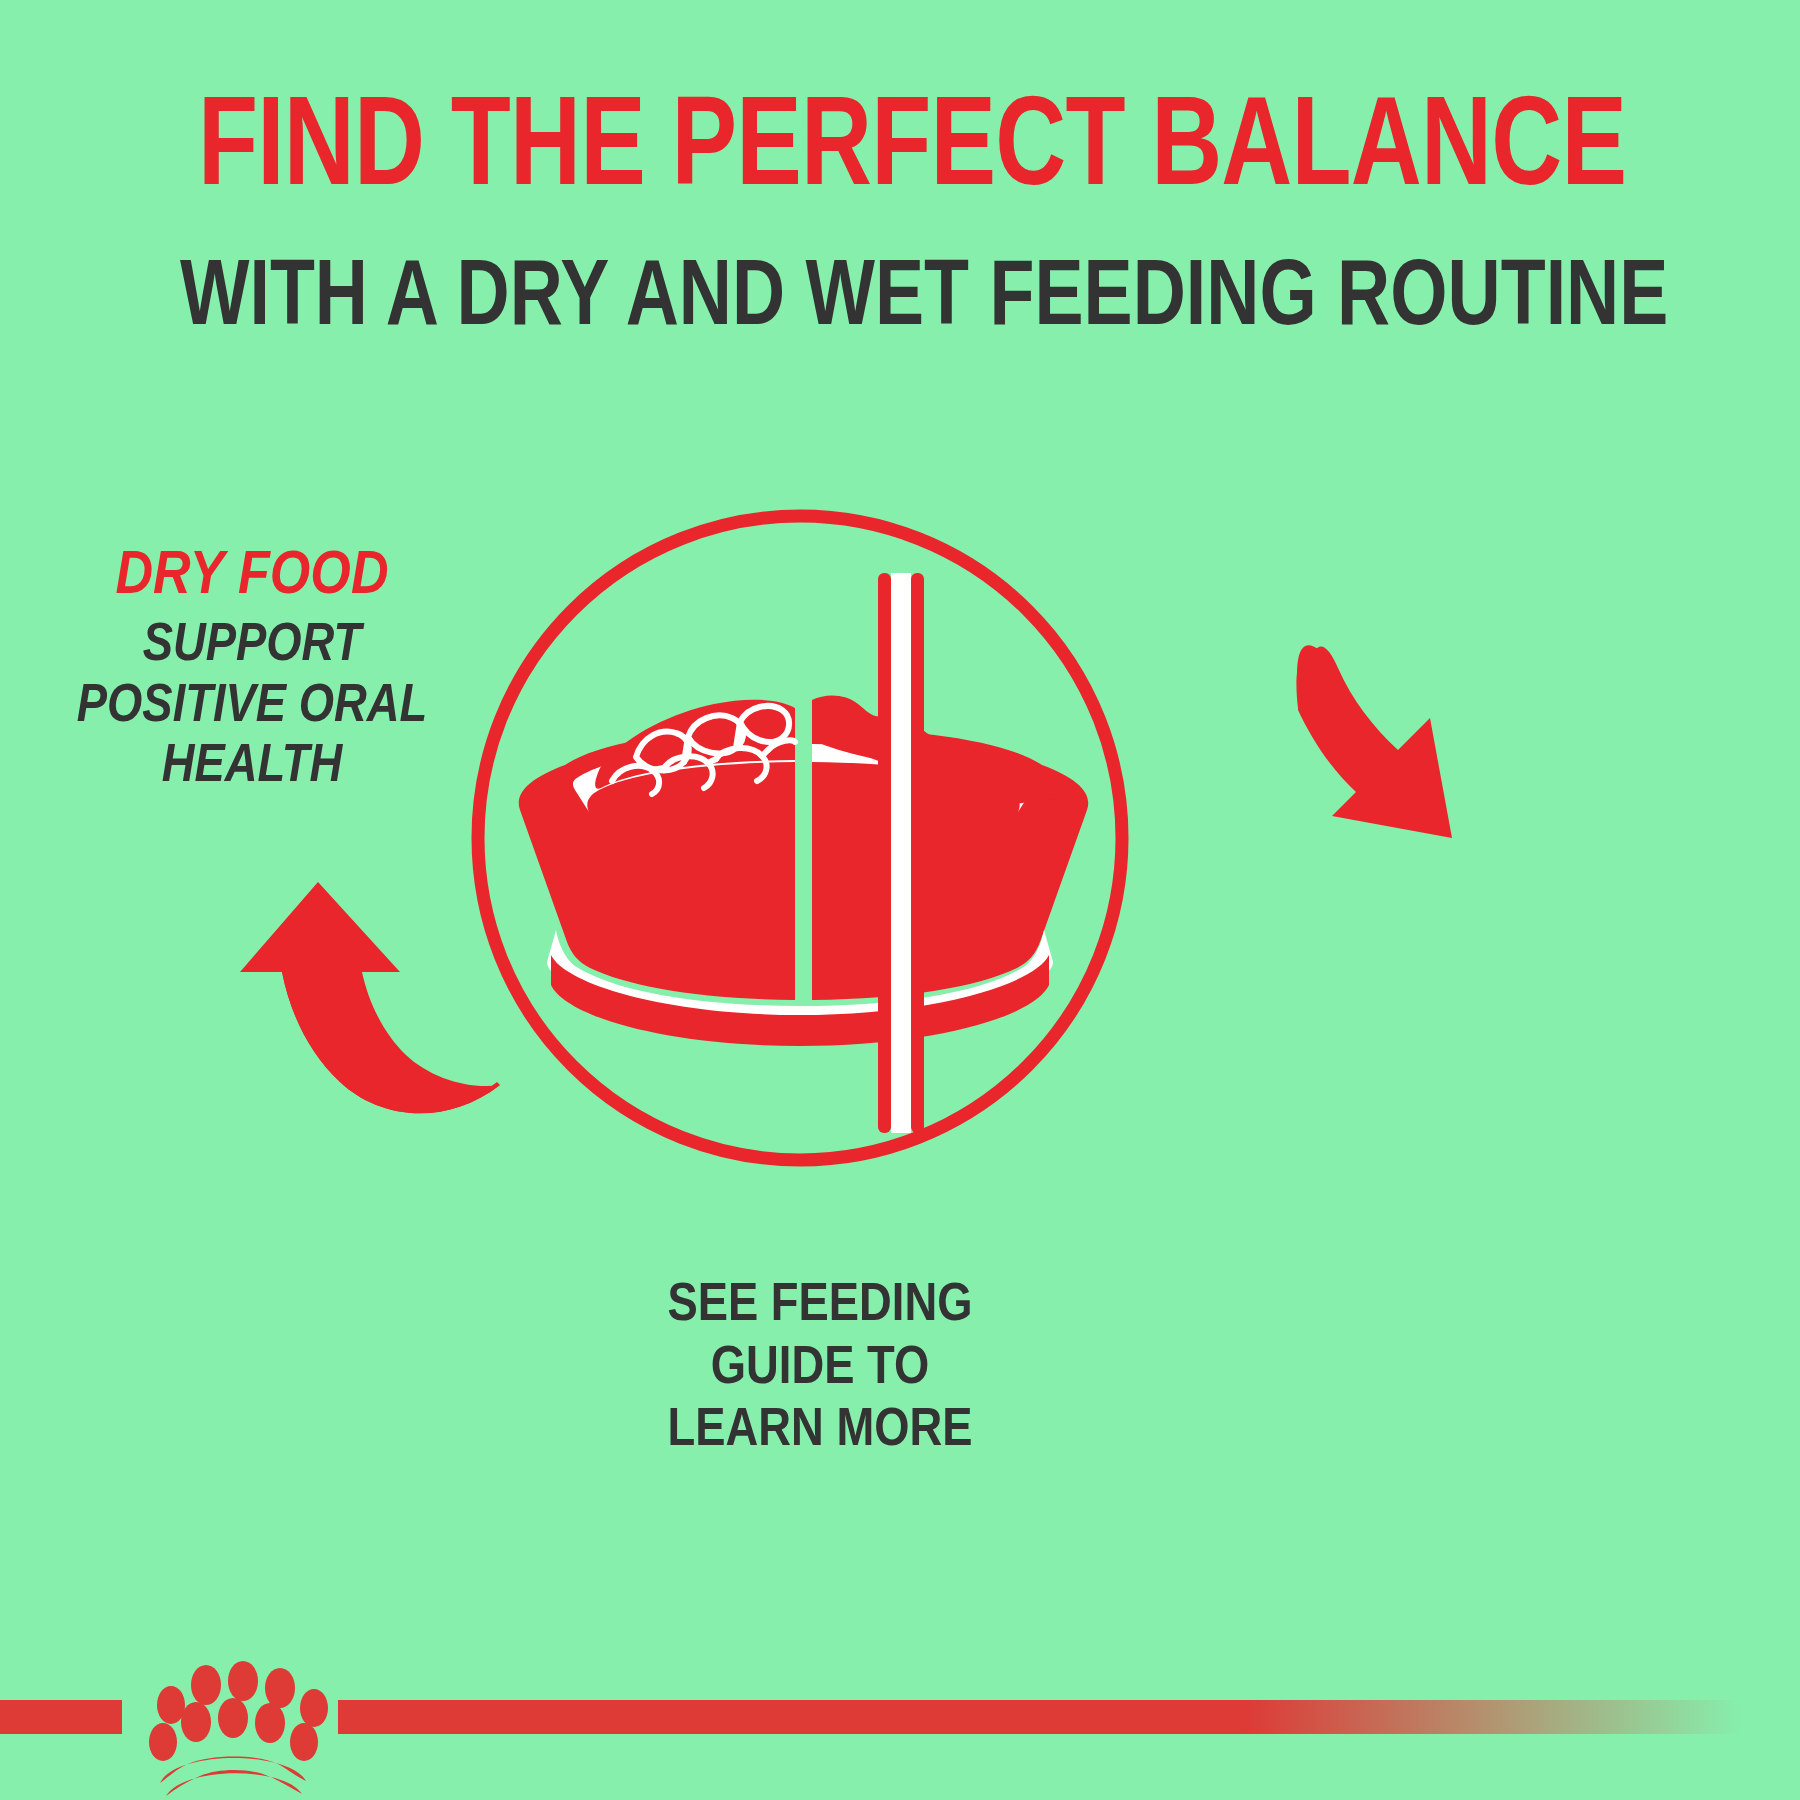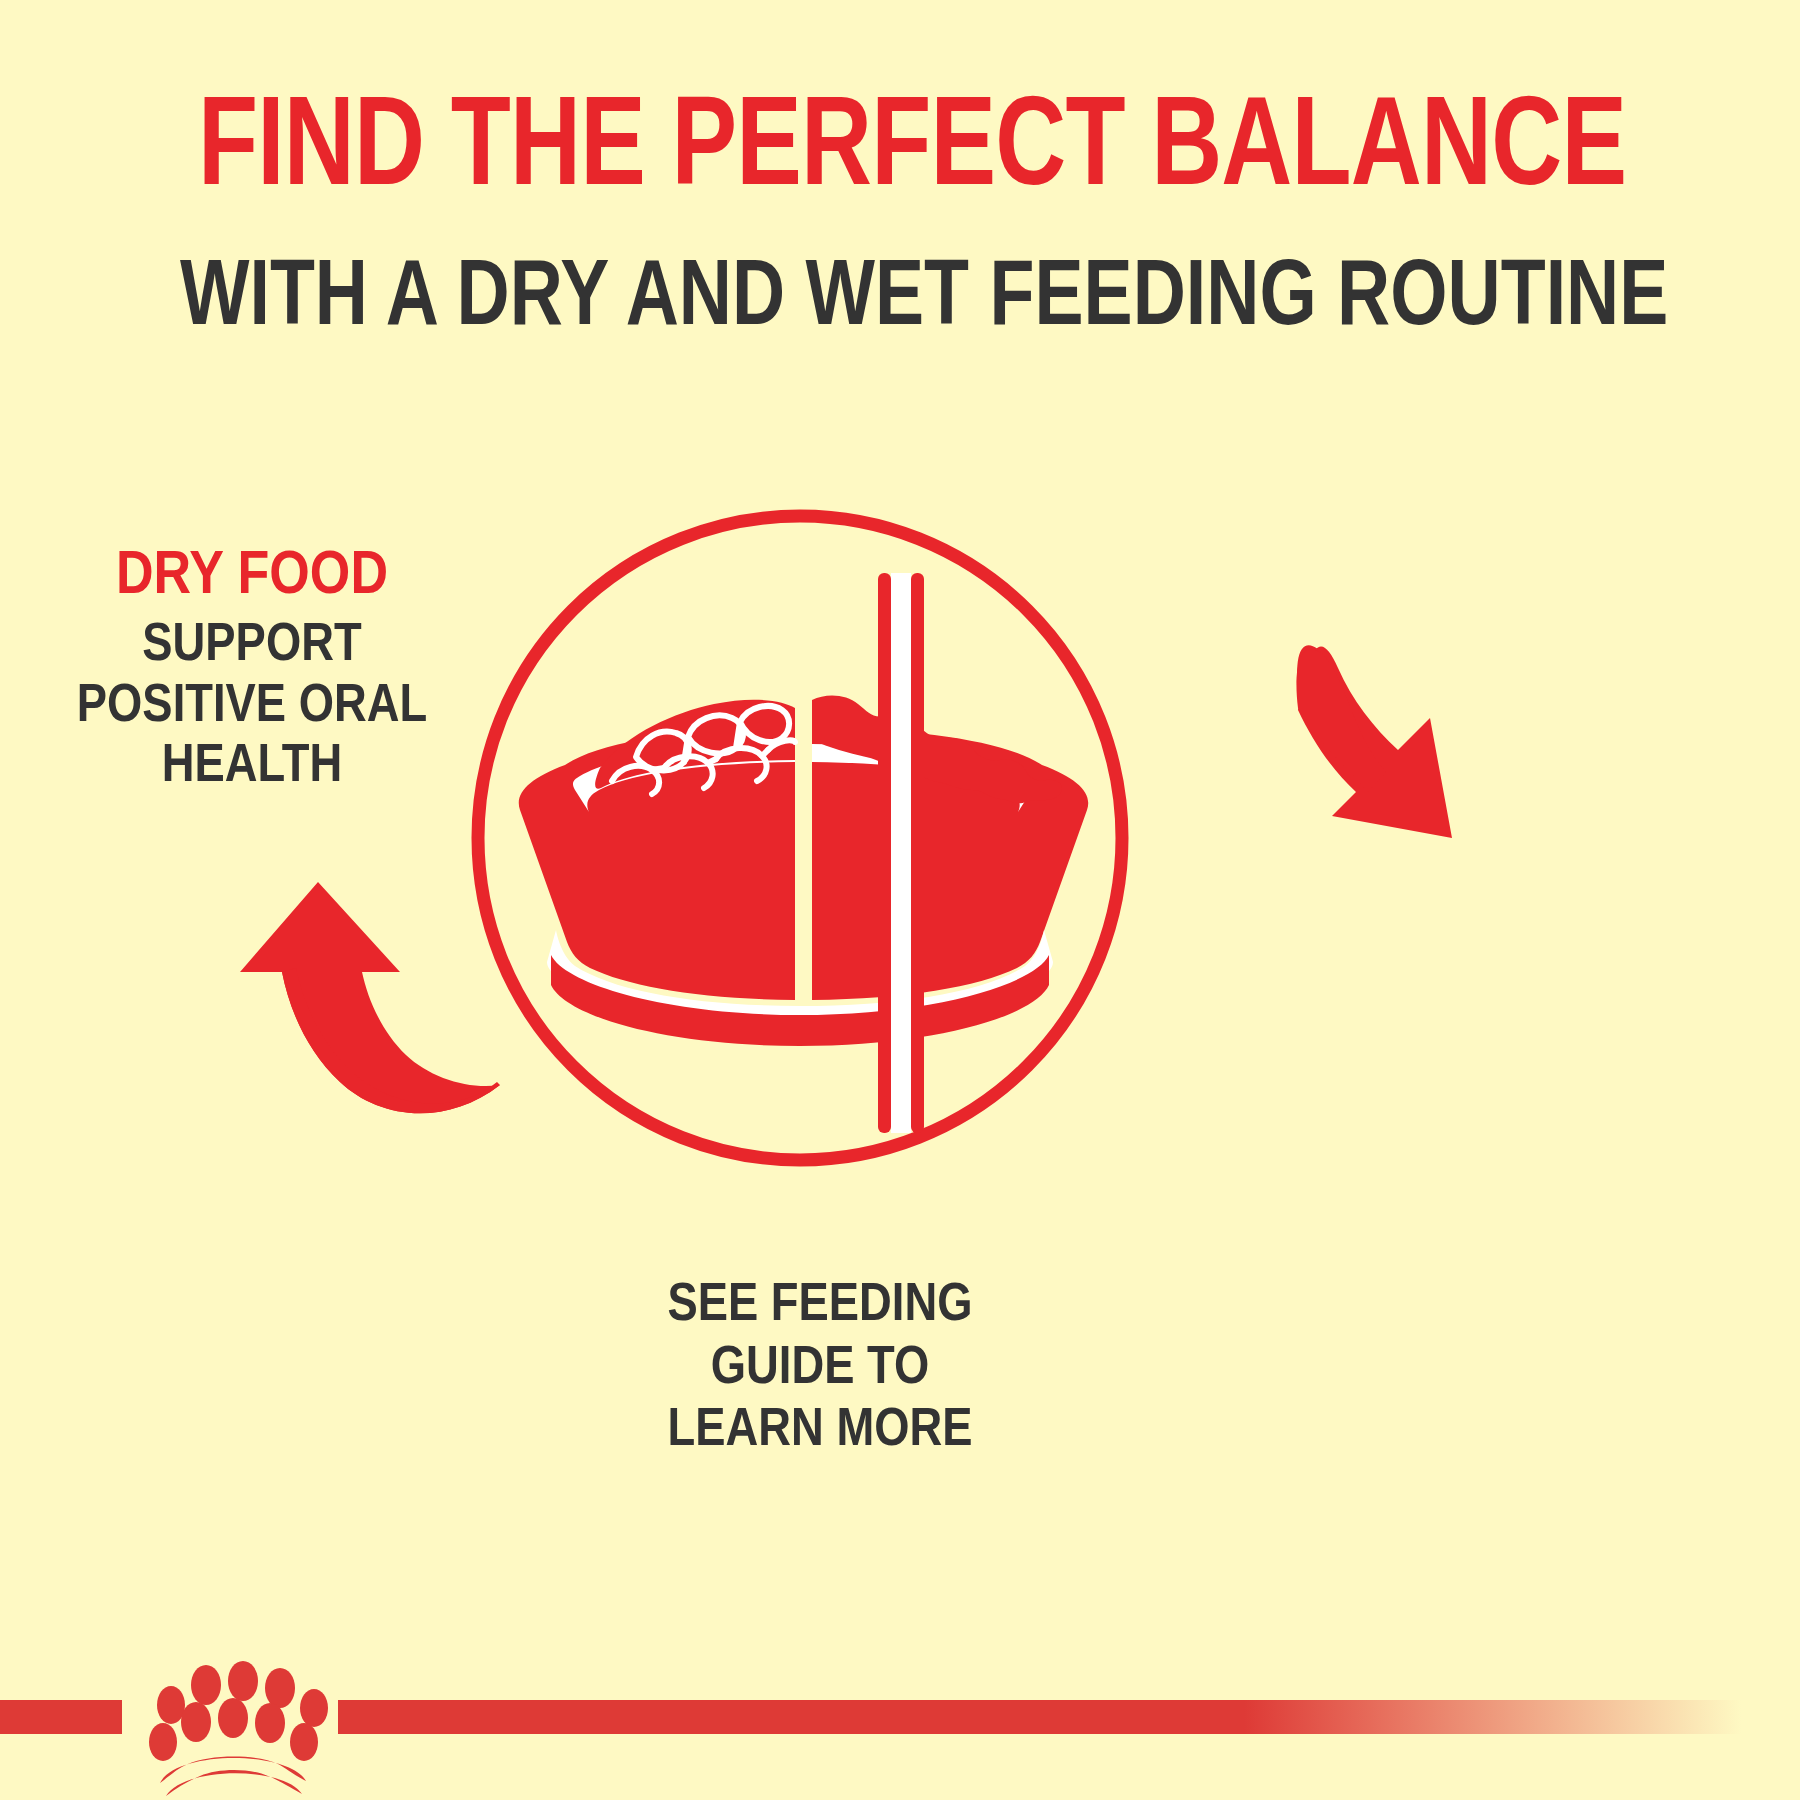--- a/index.html
+++ b/index.html
@@ -8,21 +8,21 @@
     padding: 0;
     background: #ffffff;
   }
   body {
     font-family: "Liberation Sans", sans-serif;
   }
   #canvas {
     position: relative;
     width: 1800px;
     height: 1800px;
-    background: #fef9c3;
+    background: #86efac;
     overflow: hidden;
   }
 
   
   .headline {
     position: absolute;
     left: 0;
     top: 78px;
     width: 1800px;
     text-align: center;
@@ -74,20 +74,21 @@
     font-size: 54px;
     line-height: 1.12;
     transform: scaleX(0.84);
     margin-top: 8px;
   }
 
   #dry-block {
     left: 42px;
     top: 540px;
     width: 420px;
+    font-style: italic;
   }
   #wet-block {
     left: 1128px;
     top: 860px;
     width: 660px;
   }
 
   
   #cta {
     position: absolute;

